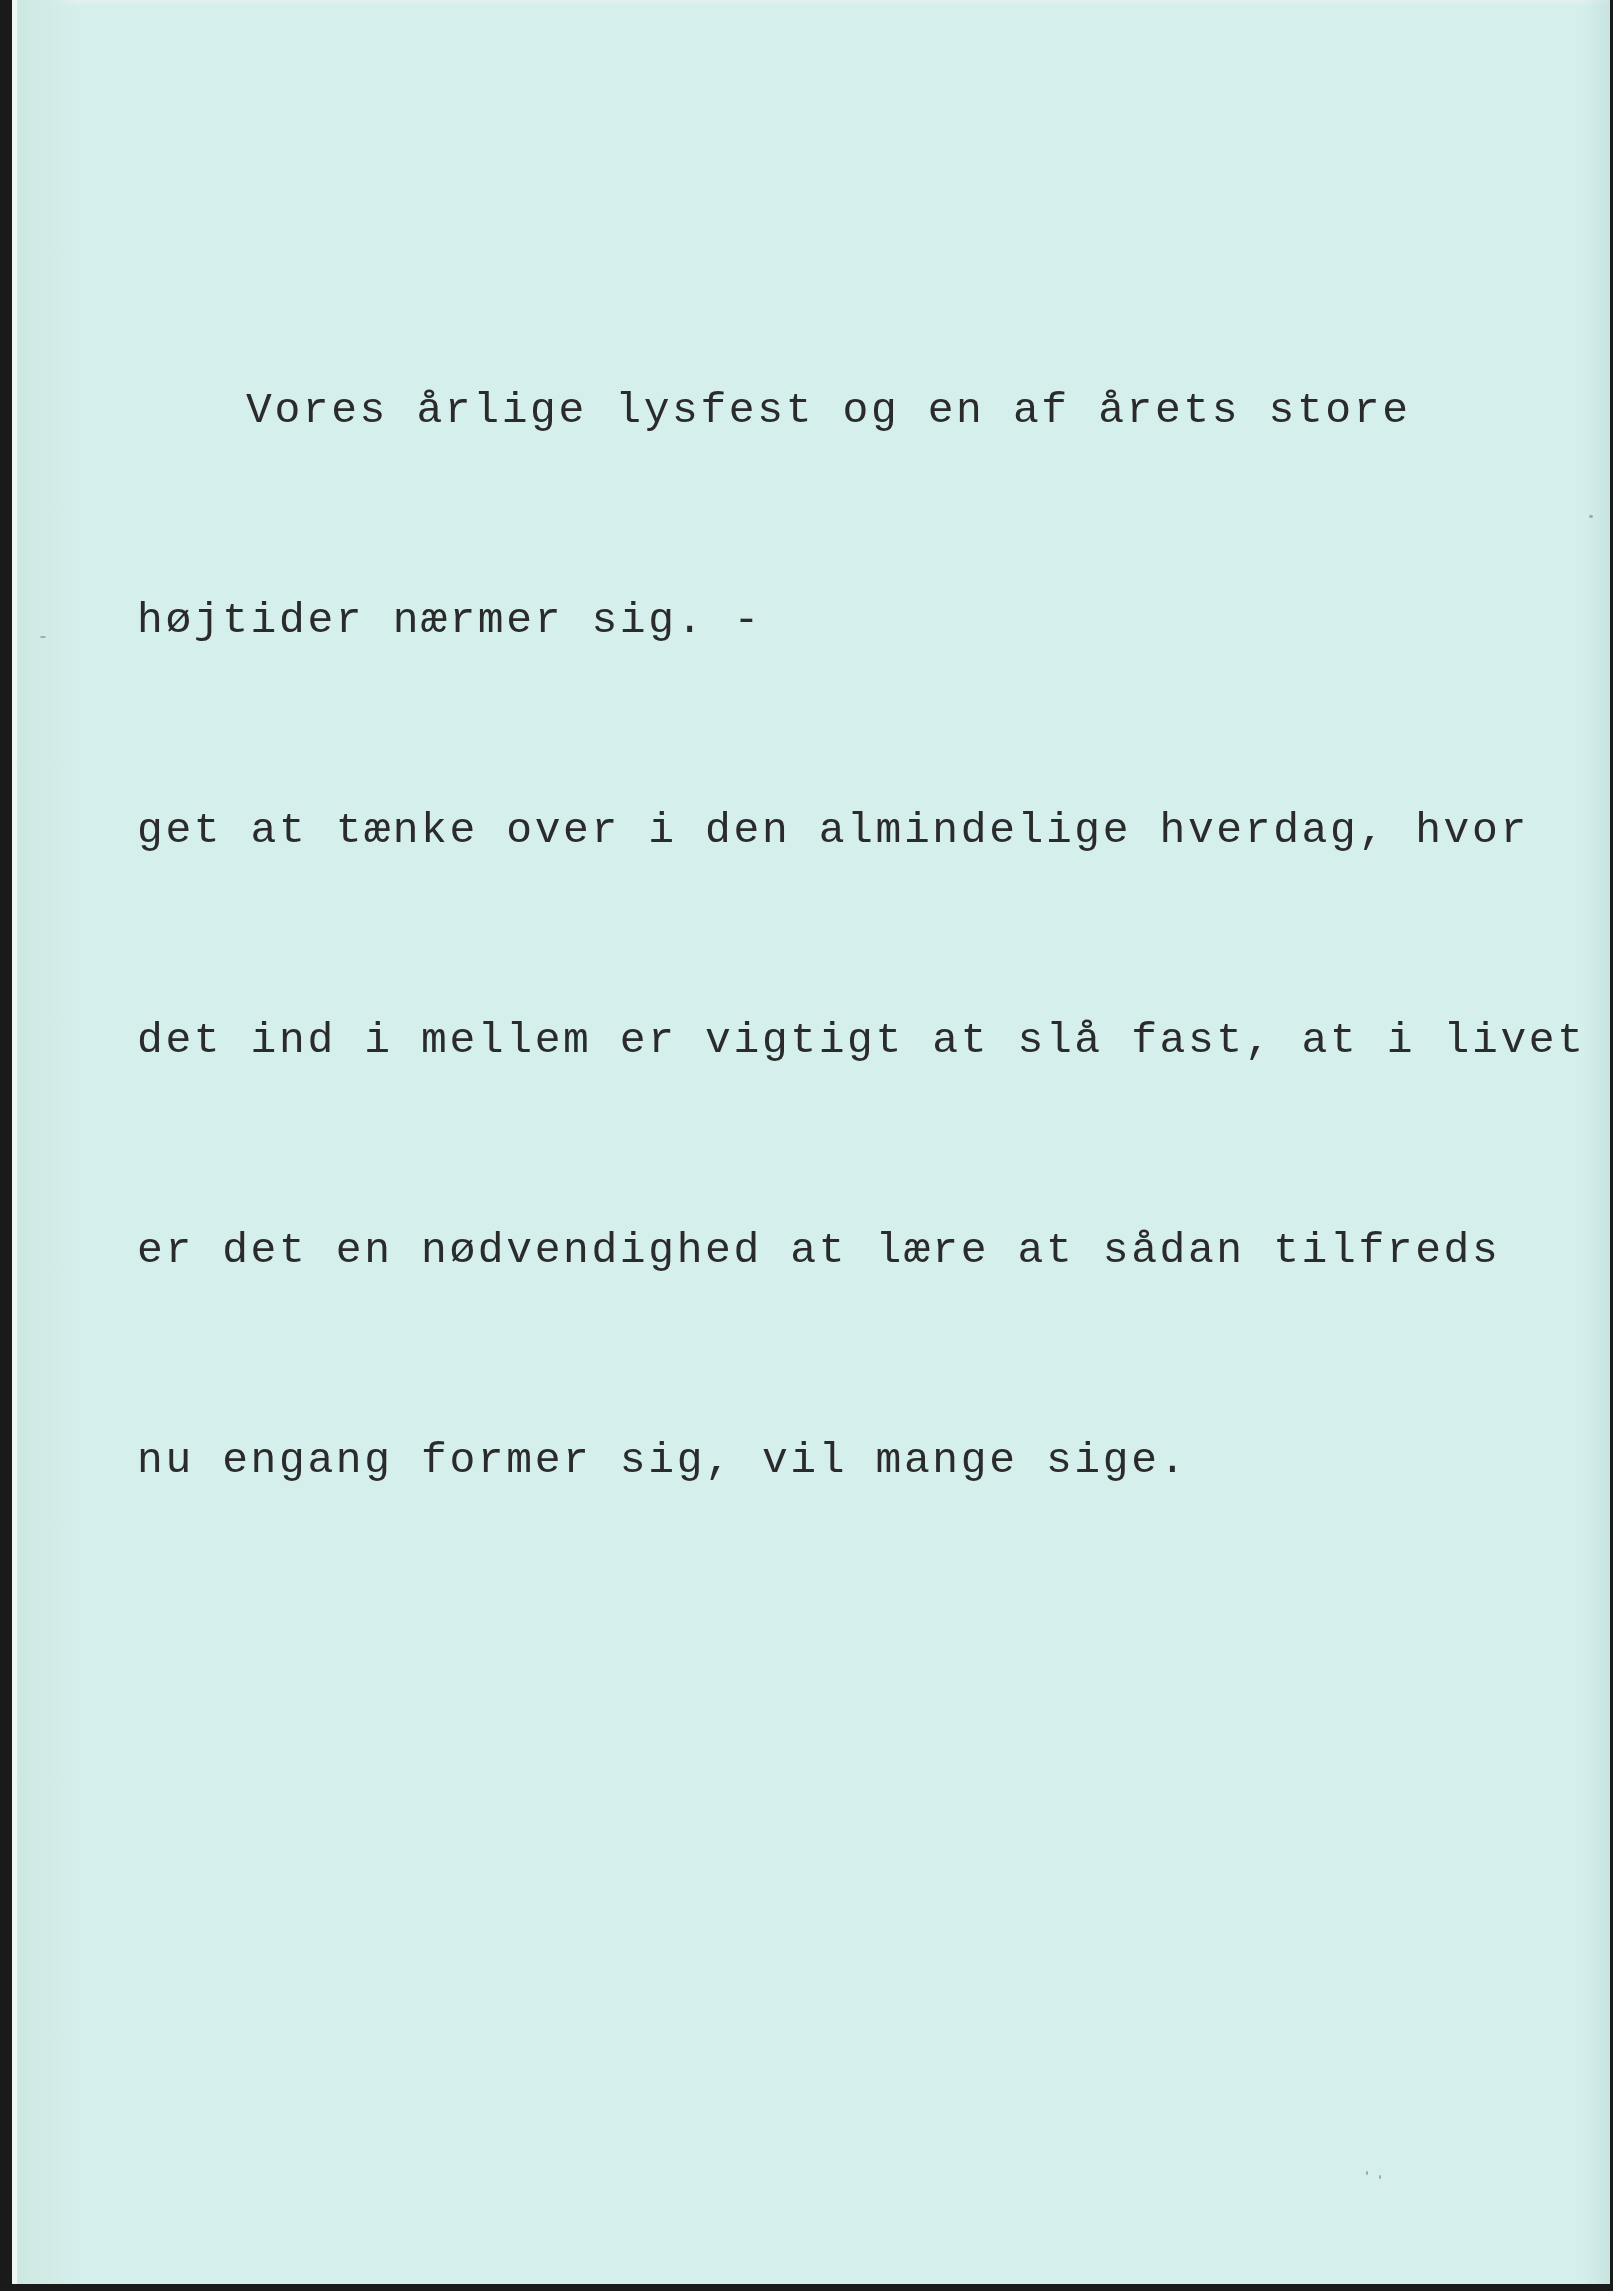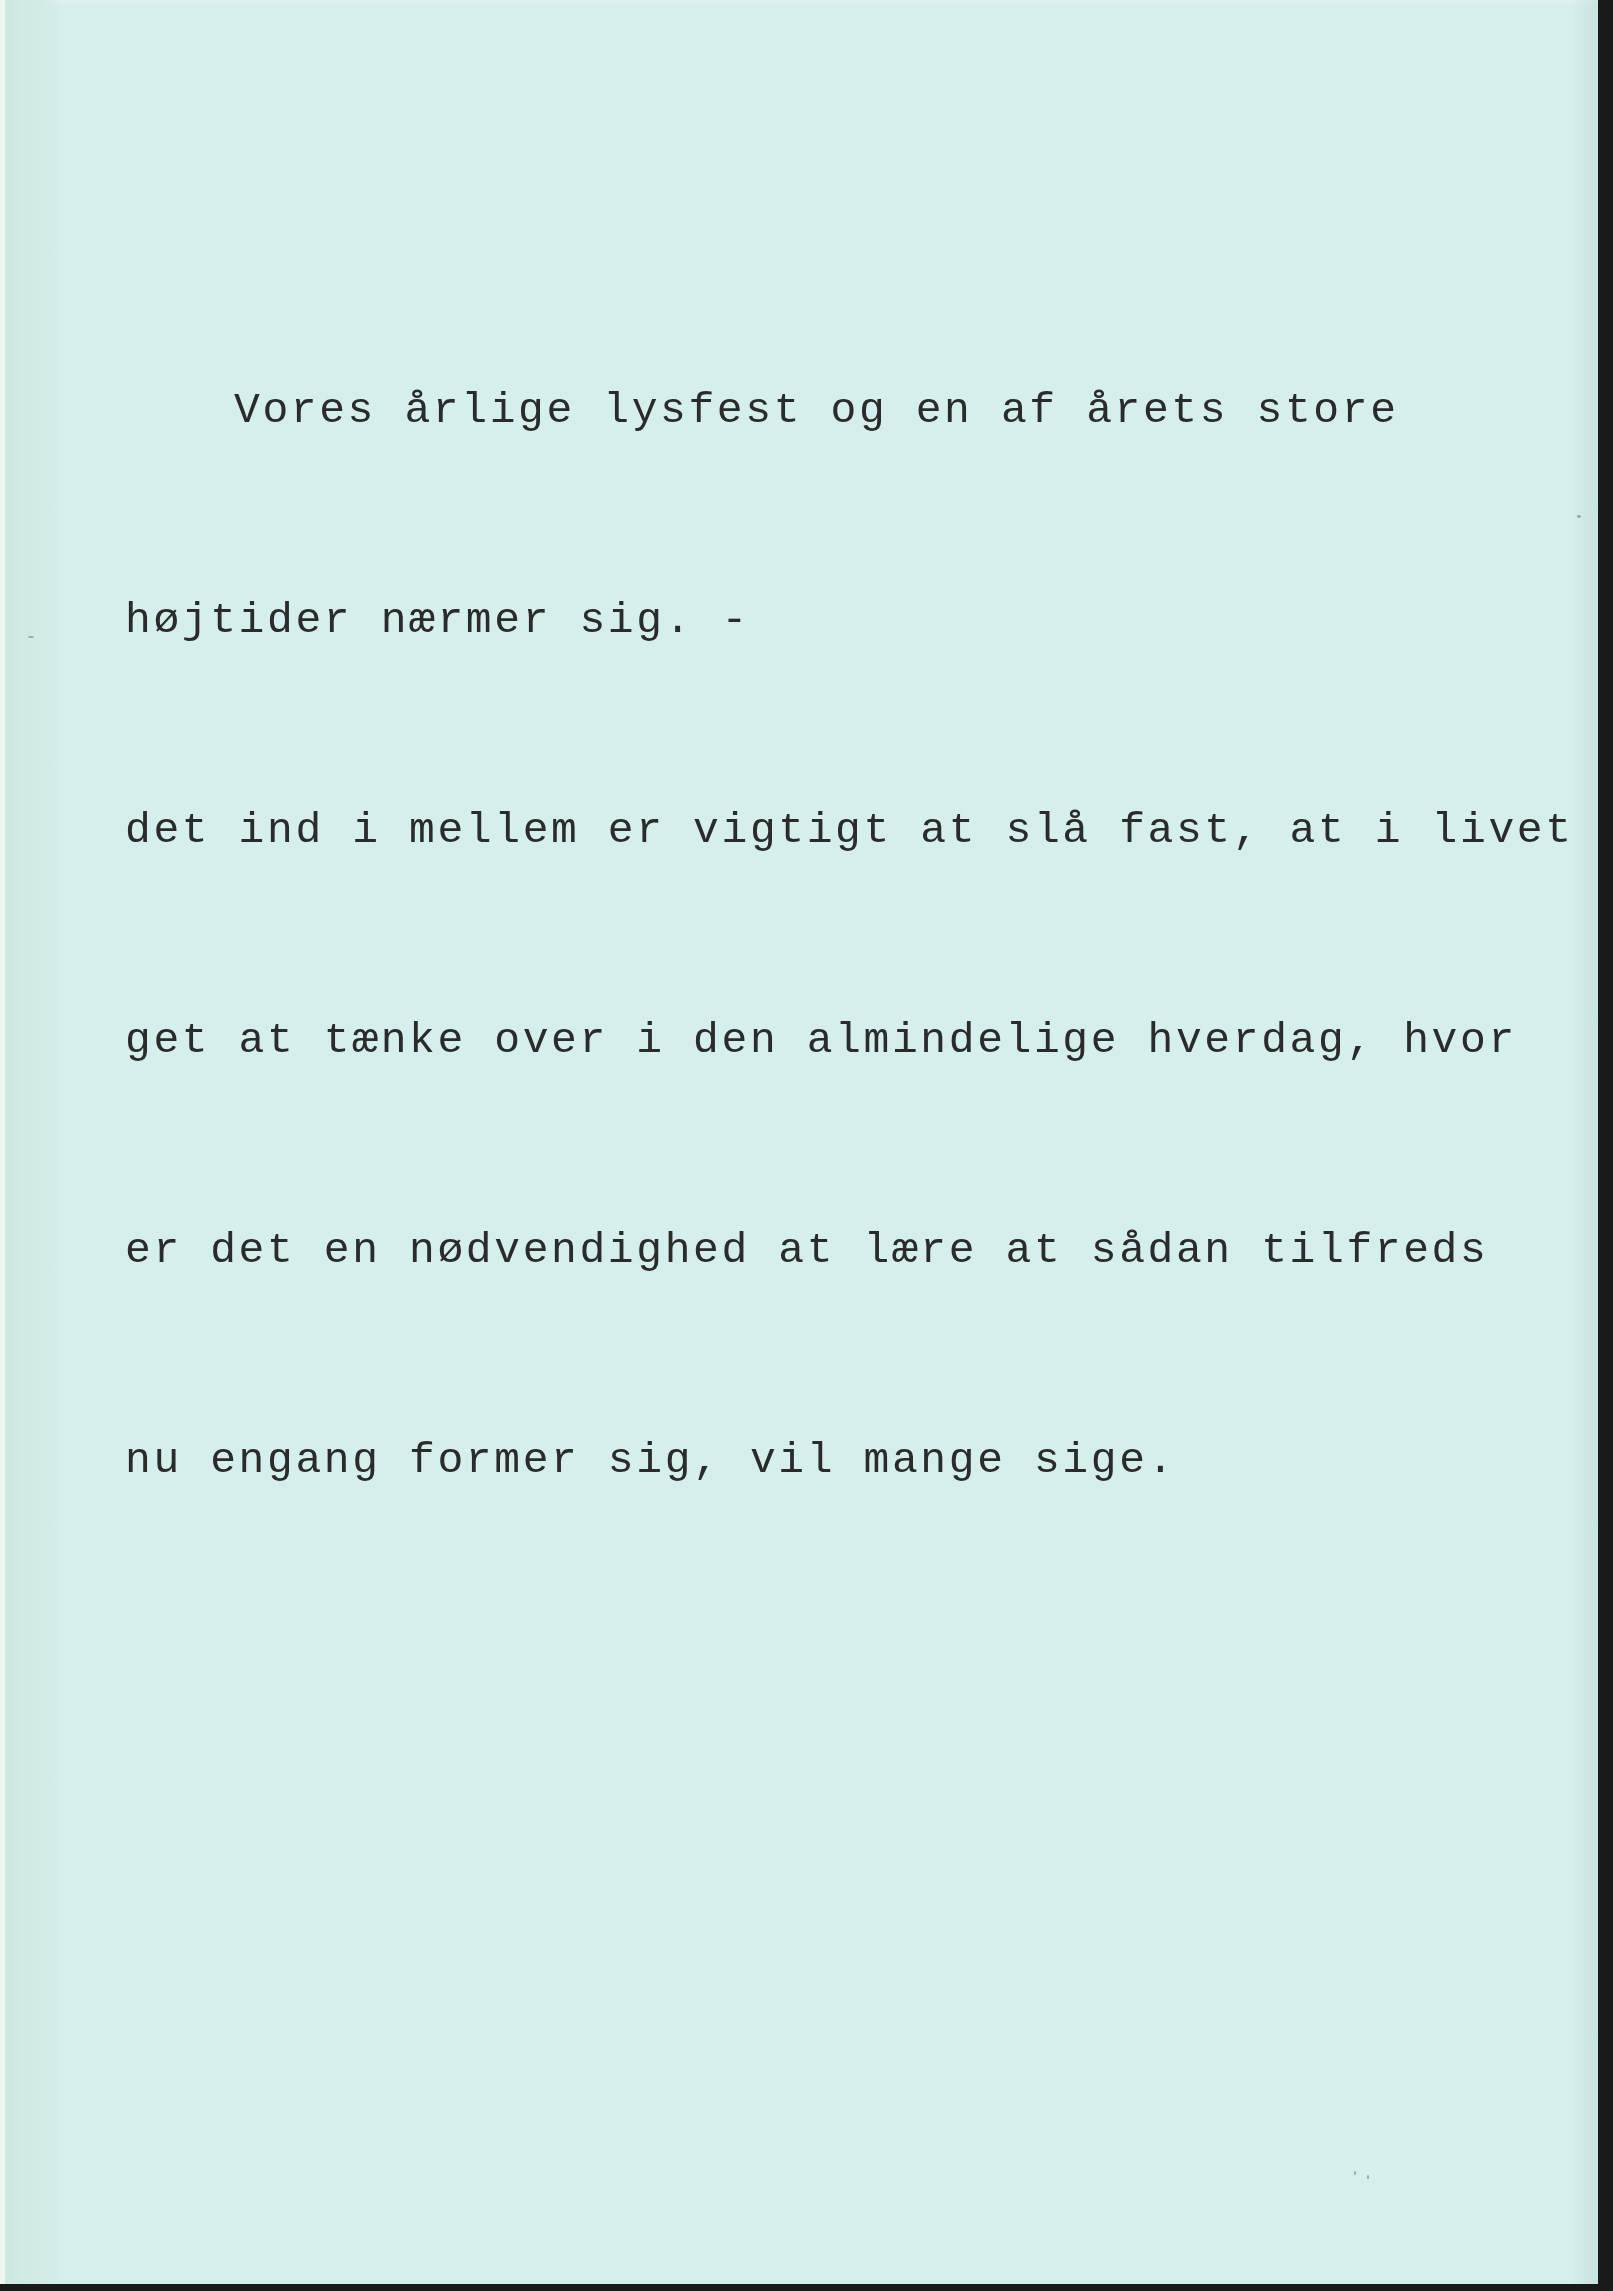--- a/index.html
+++ b/index.html
@@ -8,21 +8,21 @@
     }
     body {
       width: 1614px;
       height: 2291px;
       position: relative;
       overflow: hidden;
       background: #1a1a1a;
     }
     .page {
       position: absolute;
-      left: 0;
+      left: 12px;
       top: 0;
       width: 1598px;
       height: 2284px;
       background: #d5efed;
       background-image:
         linear-gradient(90deg, #eef6f3 0px, #eef6f3 4.6px, #cde8e2 5.6px, #d2ebe6 37px, rgba(213,239,237,0) 65px),
         linear-gradient(180deg, #e4f2f0 0px, rgba(213,239,237,0) 5.6px);
       overflow: hidden;
     }
     .scan-right-shadow {
@@ -60,22 +60,22 @@
   </style>
 </head>
 <body>
 
 <div class="page">
   <div class="scan-right-shadow"></div>
 
   <div class="text-block">
     <span class="line indent">Vores årlige lysfest og en af årets store</span>
     <span class="line">højtider nærmer sig. -</span>
+    <span class="line">get at tænke over i den almindelige hverdag, hvor</span>
     <span class="line">det ind i mellem er vigtigt at slå fast, at i livet</span>
-    <span class="line">get at tænke over i den almindelige hverdag, hvor</span>
     <span class="line">er det en nødvendighed at lære at sådan tilfreds</span>
     <span class="line">nu engang former sig, vil mange sige.</span>
     
     
     
     
     
     
     
     

